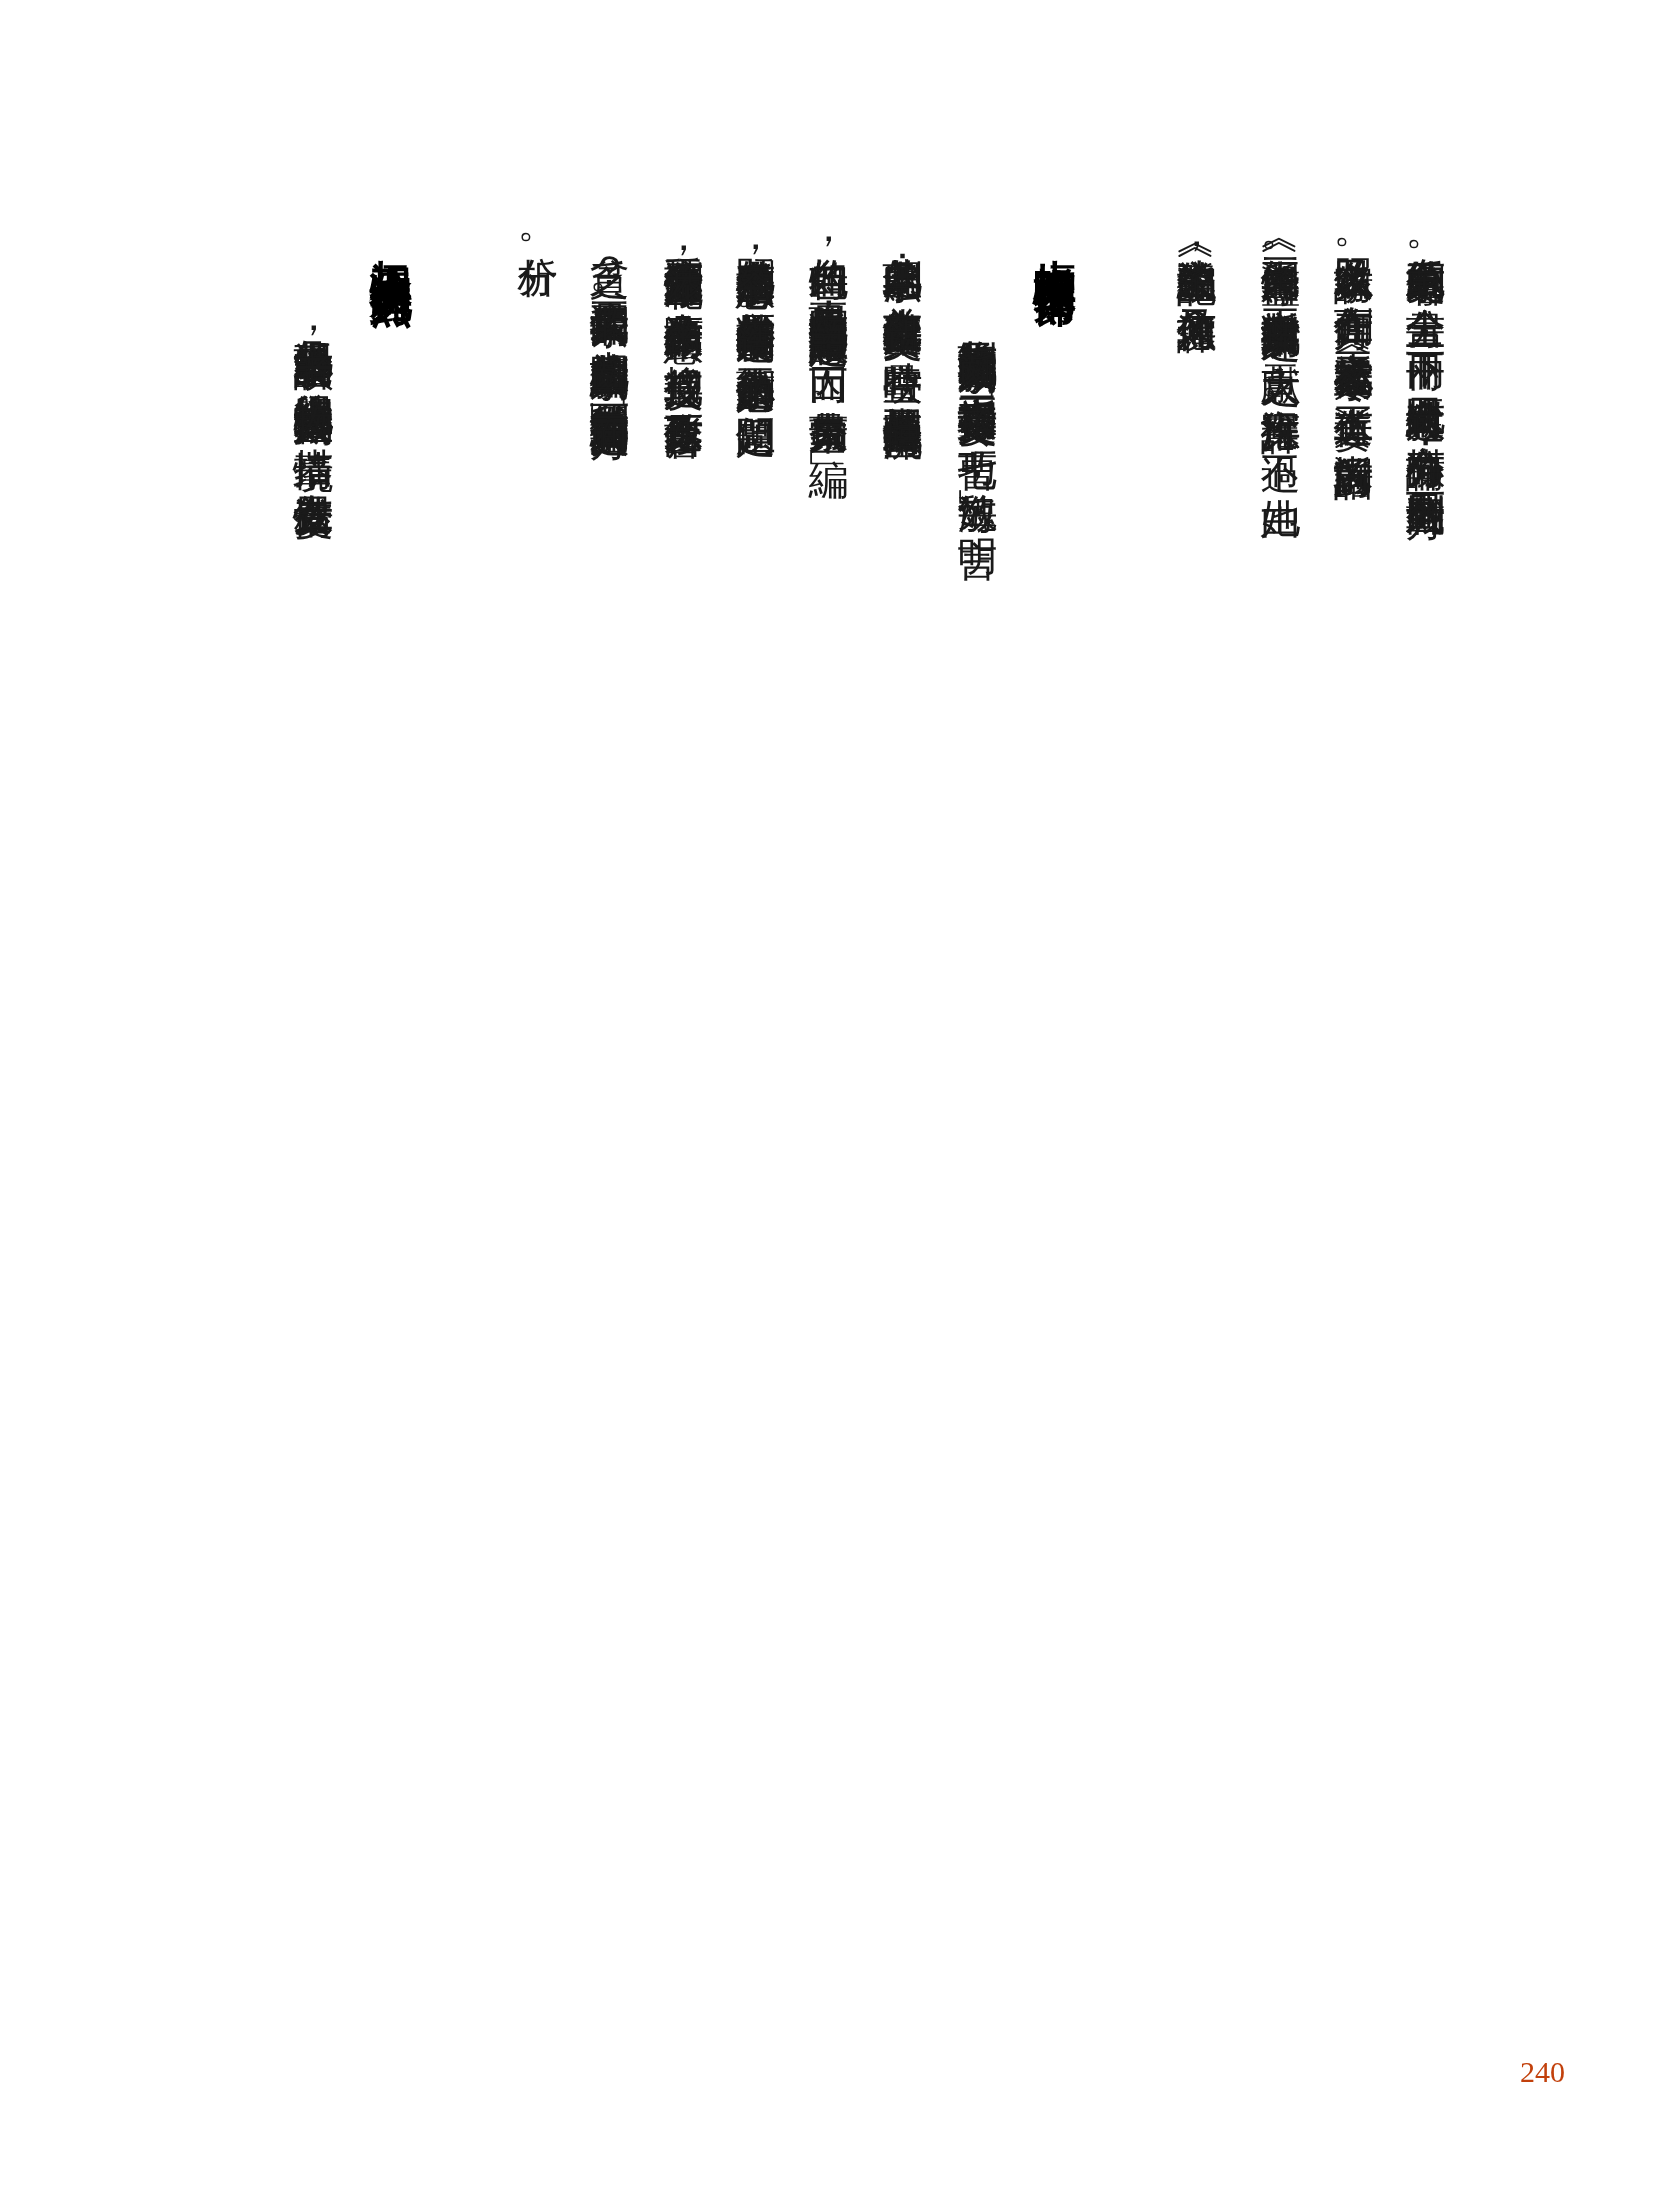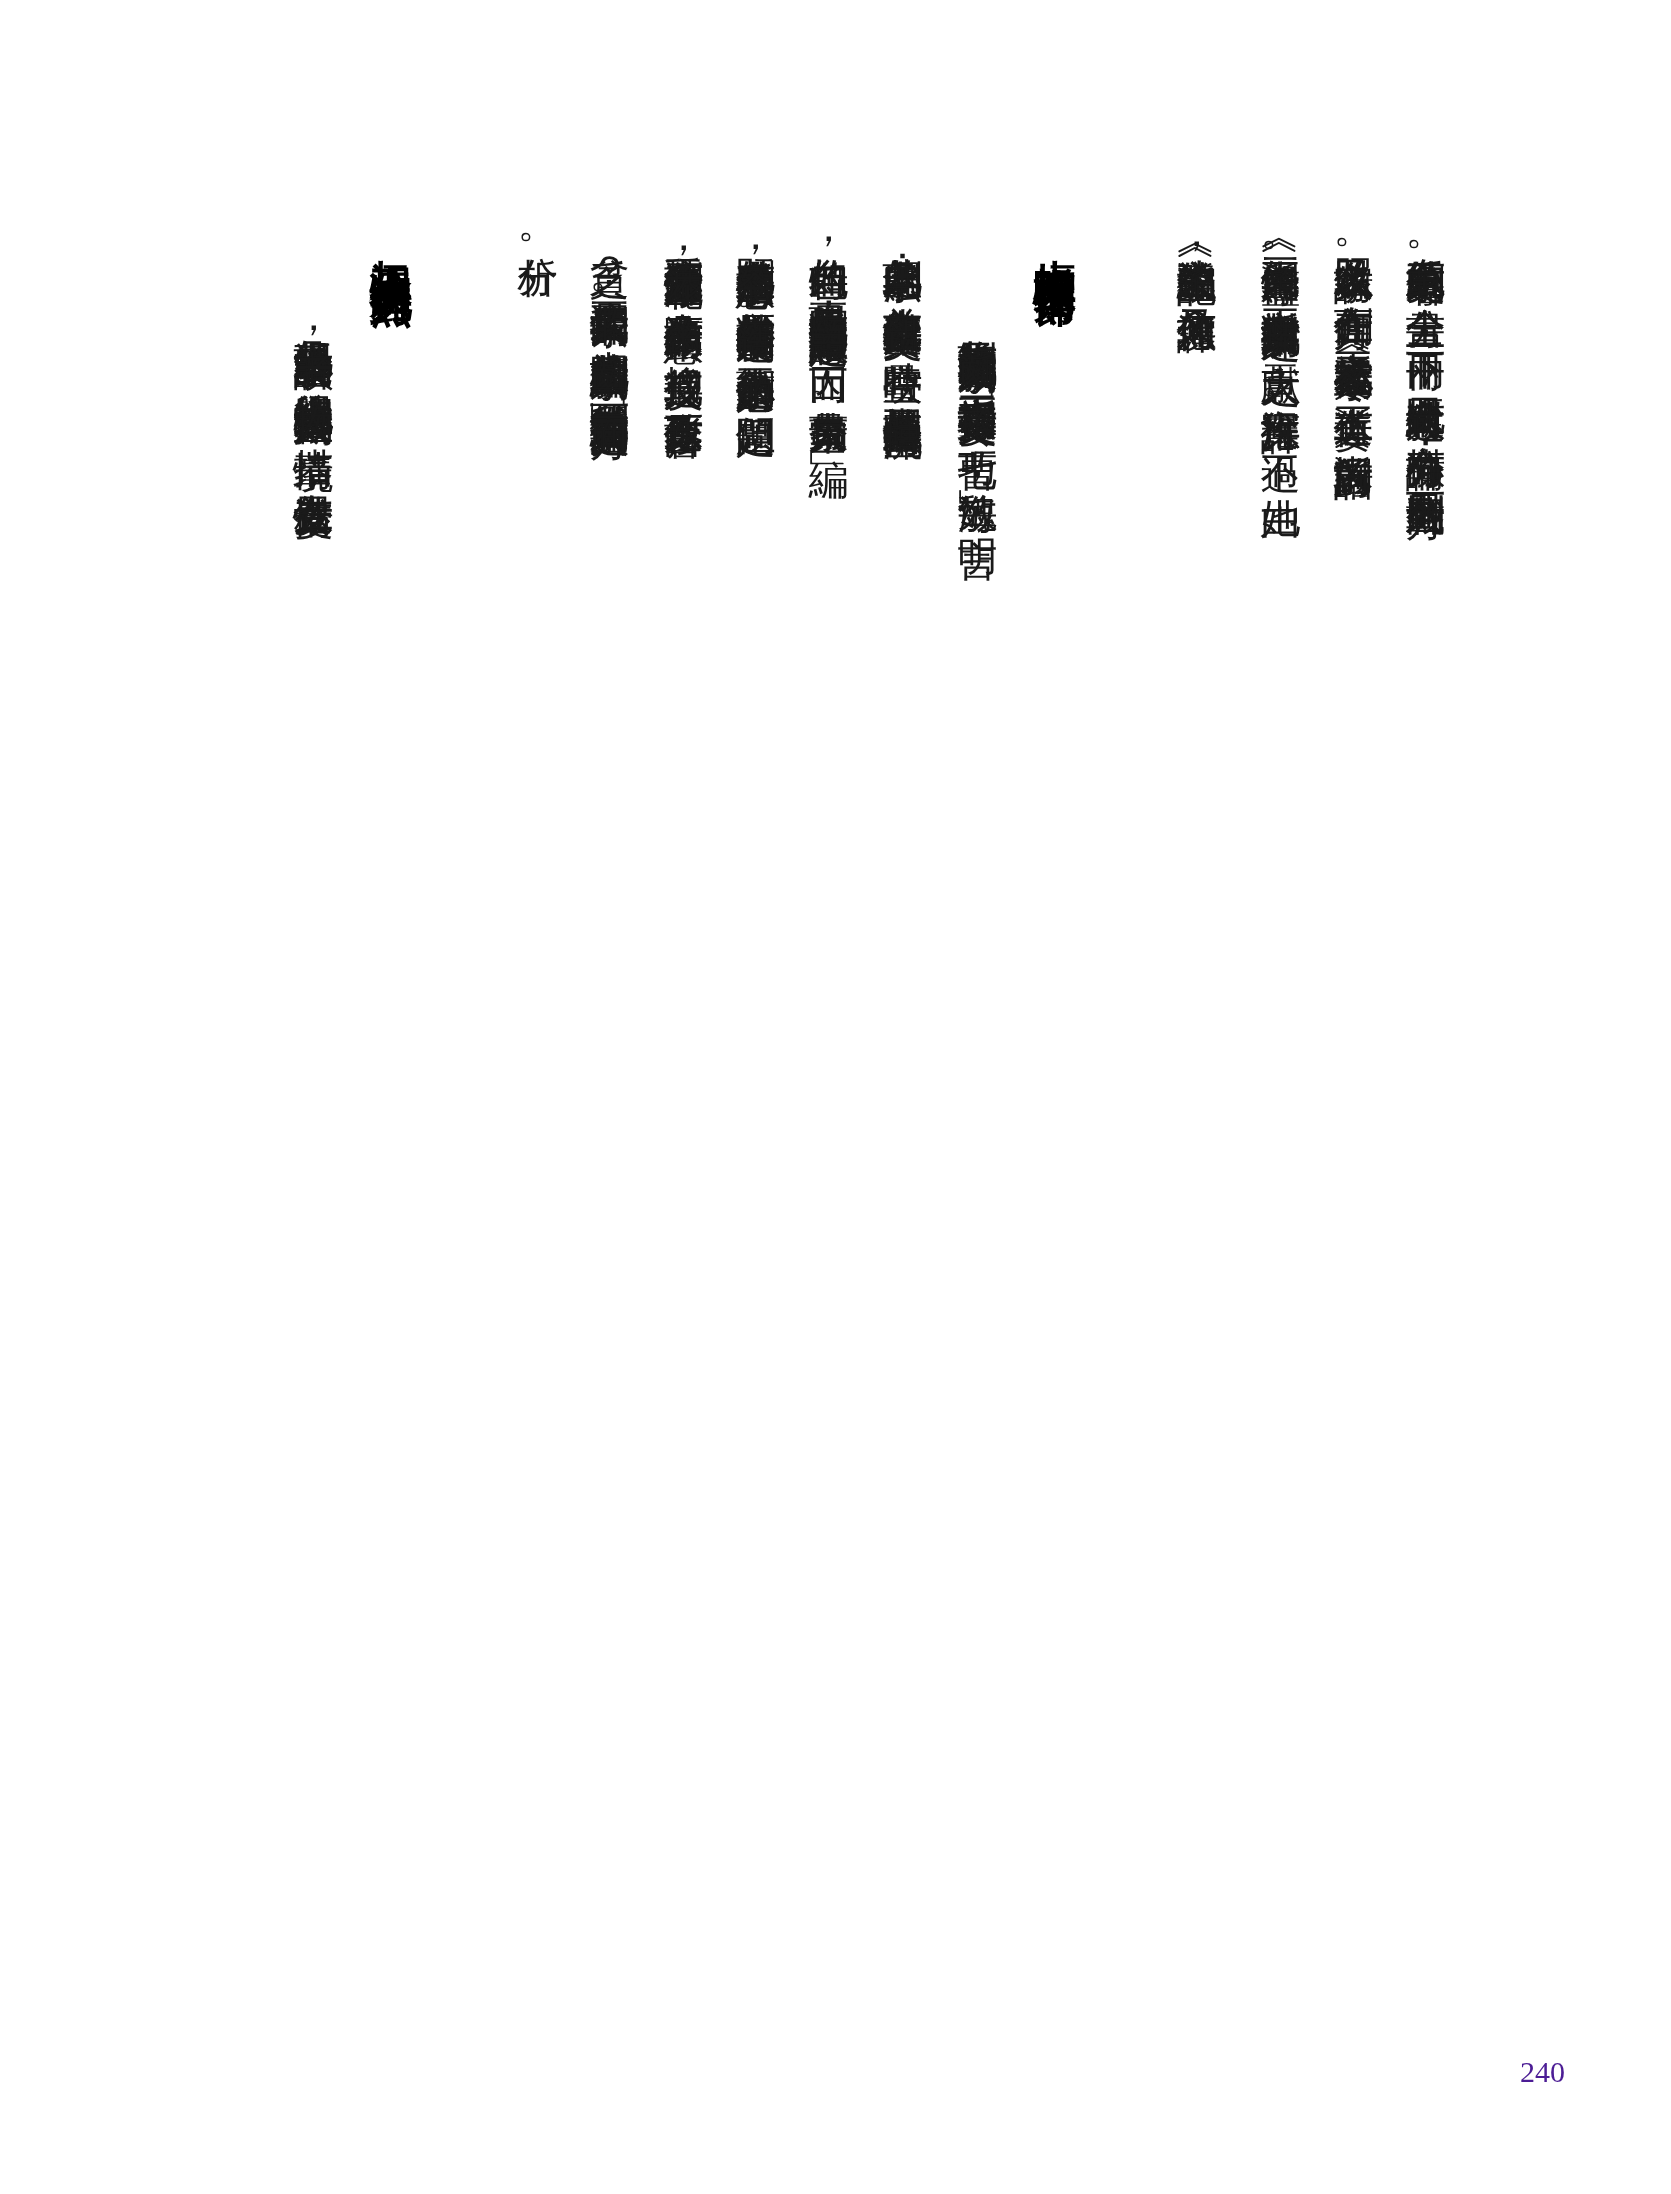--- a/index.html
+++ b/index.html
@@ -39,21 +39,21 @@
       font-family: "DejaVu Sans", "Liberation Sans", sans-serif;
       color: #000;
     }
     .col.indent { top: 308px; }
     .page-number {
       position: absolute;
       left: 1520px;
       top: 2055px;
       font-family: "Liberation Serif", "DejaVu Serif", serif;
       font-size: 30px;
-      color: #4c1d95;
+      color: #c2410c;
     }
   </style>
 </head>
 <body>
 
 <div class="page">
   <div class="col" style="left:1401px;">有系統的京劇史專著。全書分上、下兩冊，上冊既有縱向敘述，亦有橫向分論；下冊則載列各方圖</div>
   <div class="col" style="left:1329px;">照以及名家訪錄。在創作方面，王安祈亦先後寫了《孟小冬》、《王有道休妻》、《青塚前的對話》、</div>
   <div class="col" style="left:1256px;">《三個人兒兩盞燈》等。王安祈對台灣戲曲事業用功之深、貢獻之大，實應深得推許。不過，由她</div>
   <div class="col" style="left:1172px;">主導改編的《金鎖記》，又應如何評價？</div>

